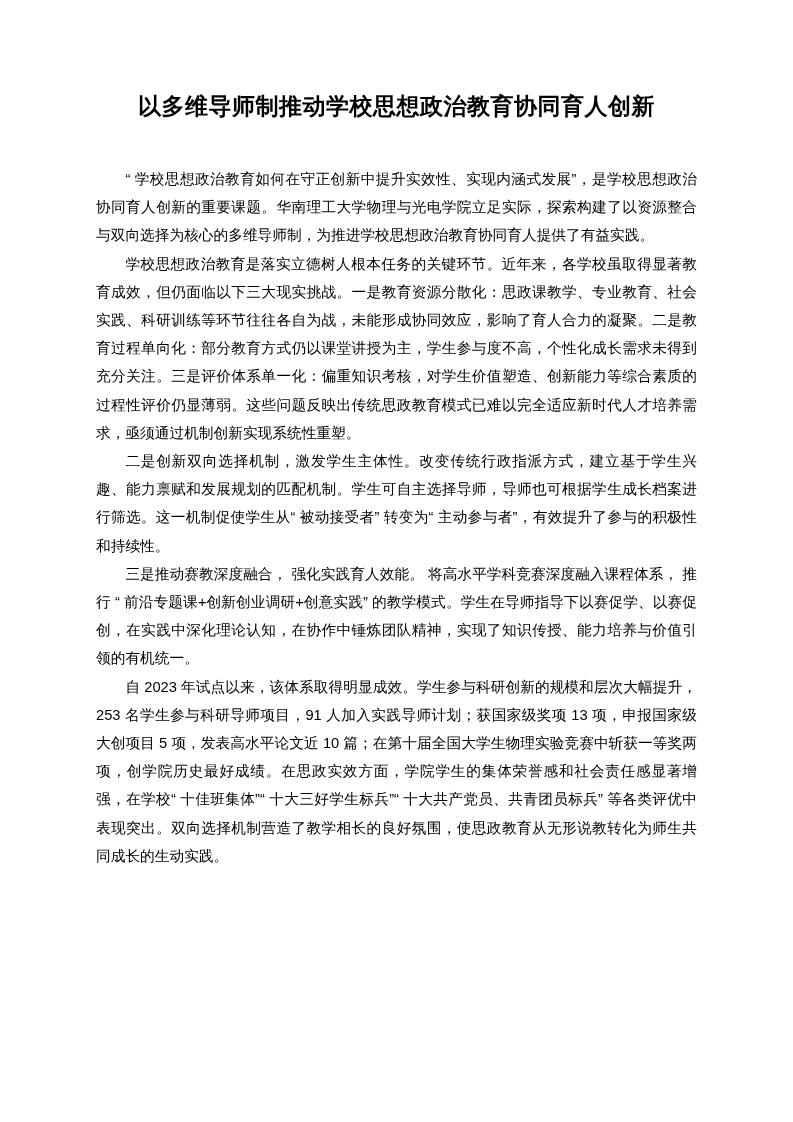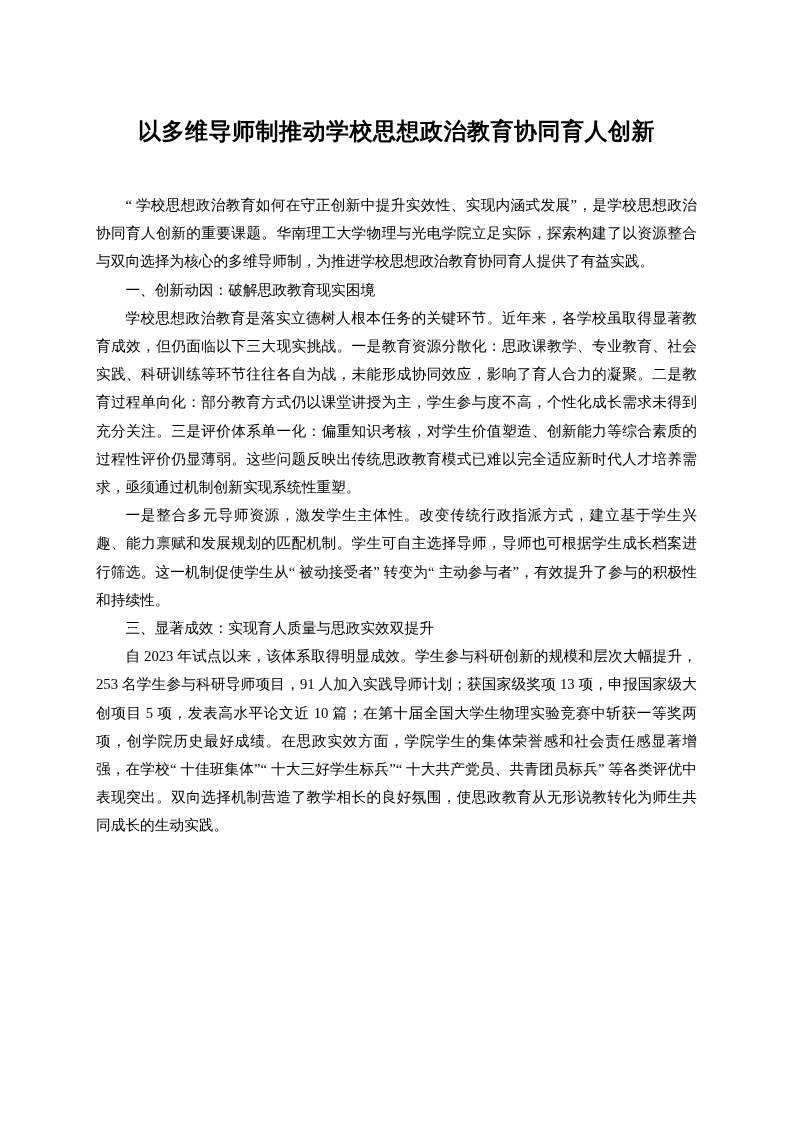--- a/index.html
+++ b/index.html
@@ -6,23 +6,23 @@
     margin: 0;
     padding: 0;
     background: #ffffff;
   }
   .page {
     position: relative;
     width: 793px;
     height: 976px;
     background: #ffffff;
     box-sizing: border-box;
-    padding: 116px 96px 0 96px;
+    padding: 90px 96px 0 96px;
     overflow: hidden;
-    font-family: Liberation Serif, serif;
+    font-family: Liberation Sans, sans-serif;
     color: #000000;
   }
   .doc-title {
     margin: 0 0 43px 0;
     font-size: 23px;
     line-height: 32px;
     font-weight: bold;
     text-align: center;
     letter-spacing: 0.5px;
   }
@@ -36,20 +36,19 @@
   }
 </style>
 </head>
 <body>
 
 <div class="page">
   <h1 class="doc-title">以多维导师制推动学校思想政治教育协同育人创新</h1>
 
   <div>
     <p class="para">“ 学校思想政治教育如何在守正创新中提升实效性、实现内涵式发展”，是学校思想政治协同育人创新的重要课题。华南理工大学物理与光电学院立足实际，探索构建了以资源整合与双向选择为核心的多维导师制，为推进学校思想政治教育协同育人提供了有益实践。</p>
-    <p class="para">一、创新动因：破解思政教育现实困境</p>
     <p class="para">学校思想政治教育是落实立德树人根本任务的关键环节。近年来，各学校虽取得显著教育成效，但仍面临以下三大现实挑战。一是教育资源分散化：思政课教学、专业教育、社会实践、科研训练等环节往往各自为战，未能形成协同效应，影响了育人合力的凝聚。二是教育过程单向化：部分教育方式仍以课堂讲授为主，学生参与度不高，个性化成长需求未得到充分关注。三是评价体系单一化：偏重知识考核，对学生价值塑造、创新能力等综合素质的过程性评价仍显薄弱。这些问题反映出传统思政教育模式已难以完全适应新时代人才培养需求，亟须通过机制创新实现系统性重塑。</p>
-    <p class="para">一是整合多元导师资源，激发学生主体性。改变传统行政指派方式，建立基于学生兴趣、能力禀赋和发展规划的匹配机制。学生可自主选择导师，导师也可根据学生成长档案进行筛选。这一机制促使学生从“ 被动接受者” 转变为“ 主动参与者”，有效提升了参与的积极性和持续性。</p>
-    <p class="para">三、显著成效：实现育人质量与思政实效双提升</p>
+    <p class="para">二是创新双向选择机制，激发学生主体性。改变传统行政指派方式，建立基于学生兴趣、能力禀赋和发展规划的匹配机制。学生可自主选择导师，导师也可根据学生成长档案进行筛选。这一机制促使学生从“ 被动接受者” 转变为“ 主动参与者”，有效提升了参与的积极性和持续性。</p>
+    <p class="para">三是推动赛教深度融合， 强化实践育人效能。 将高水平学科竞赛深度融入课程体系， 推行 “ 前沿专题课+创新创业调研+创意实践” 的教学模式。学生在导师指导下以赛促学、以赛促创，在实践中深化理论认知，在协作中锤炼团队精神，实现了知识传授、能力培养与价值引领的有机统一。</p>
     <p class="para">自 2023 年试点以来，该体系取得明显成效。学生参与科研创新的规模和层次大幅提升，253 名学生参与科研导师项目，91 人加入实践导师计划；获国家级奖项 13 项，申报国家级大创项目 5 项，发表高水平论文近 10 篇；在第十届全国大学生物理实验竞赛中斩获一等奖两项，创学院历史最好成绩。在思政实效方面，学院学生的集体荣誉感和社会责任感显著增强，在学校“ 十佳班集体”“ 十大三好学生标兵”“ 十大共产党员、共青团员标兵” 等各类评优中表现突出。双向选择机制营造了教学相长的良好氛围，使思政教育从无形说教转化为师生共同成长的生动实践。</p>
 
   </div>
 </div>
 
 </body></html>

